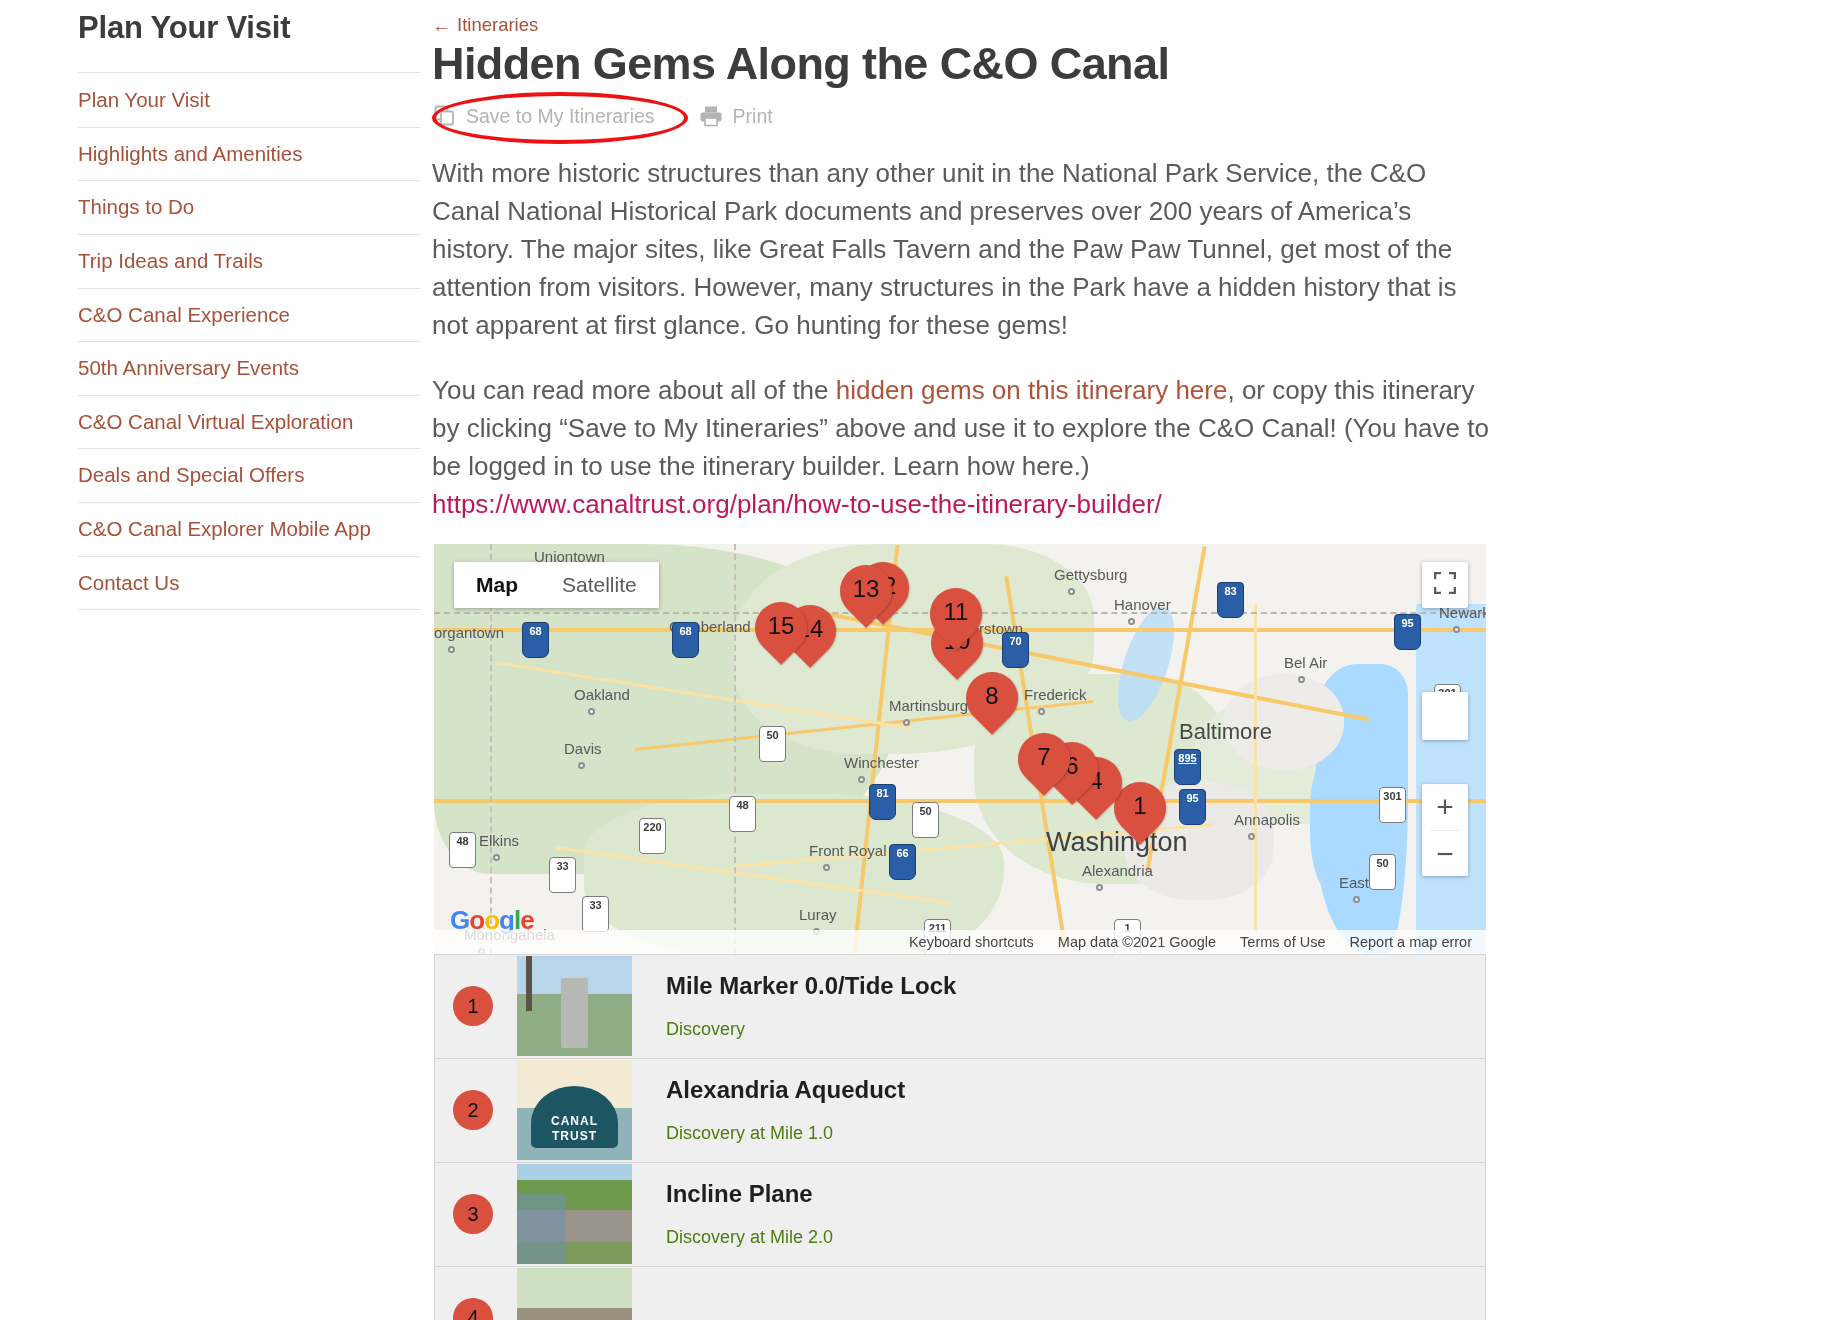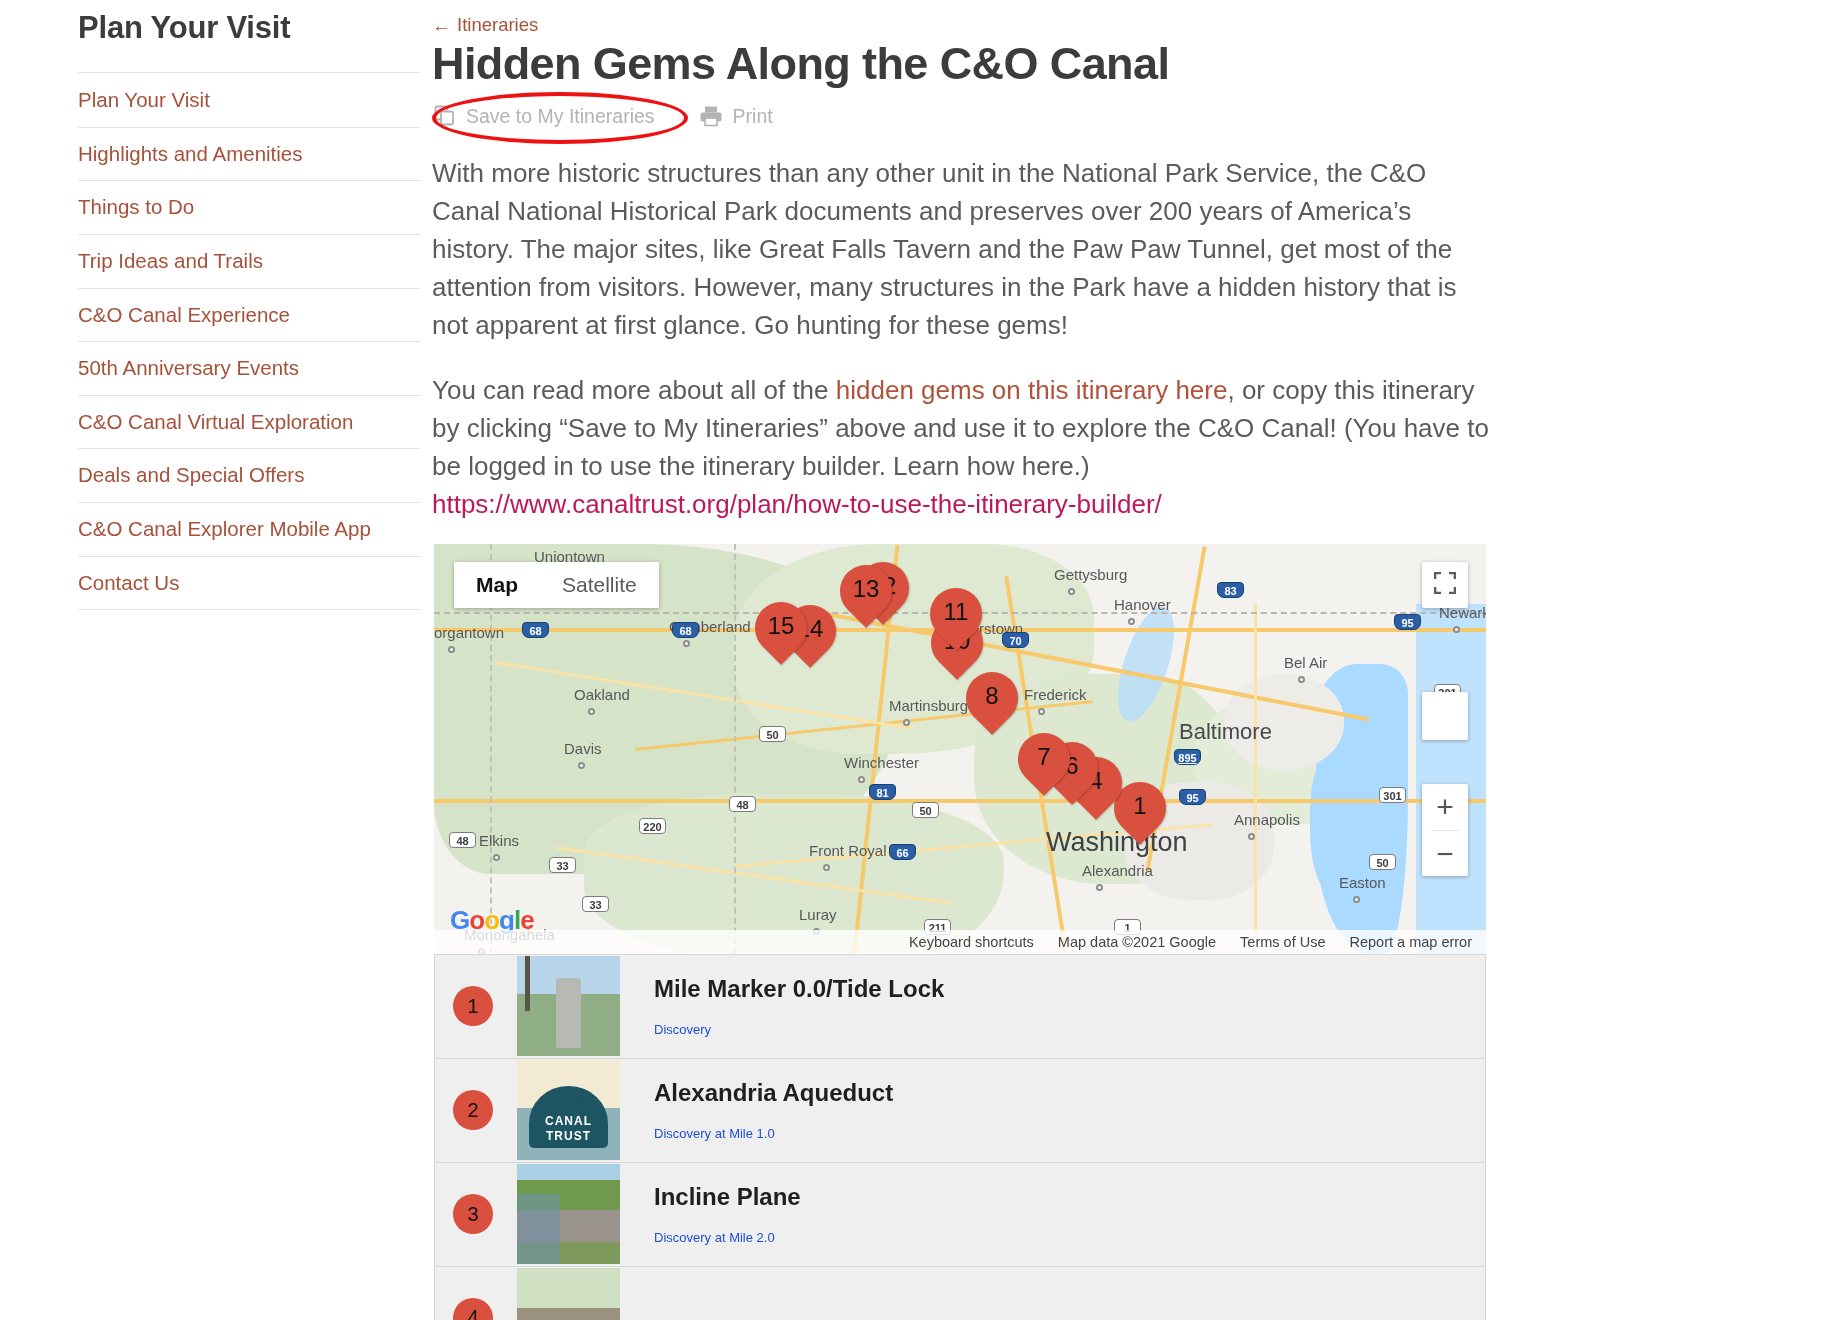--- a/index.html
+++ b/index.html
@@ -95,21 +95,21 @@
 
   .city-label { position:absolute; color:#57585a; font-size:15px; white-space:nowrap; }
   .city-label.big { font-size:22px; color:#46484a; font-weight:normal; }
   .city-label.huge { font-size:27px; color:#3f4143; }
   .city-dot { position:absolute; width:7px; height:7px; border:2px solid #8a8c8e;
     border-radius:50%; background:#fff; }
 
   .shield {
     position:absolute; background:#fff; border:1.5px solid #7a7c7e;
     border-radius:4px; font-size:11px; color:#3a3c3e; text-align:center;
-    line-height:17px; min-width:27px; height:16px; font-weight:bold;
+    line-height:17px; min-width:27px; height:36px; font-weight:bold;
   }
   .shield.interstate {
     background:#2a5fa8; border:1.5px solid #1c3f72; color:#fff;
     border-radius:4px 4px 7px 7px;
   }
 
   
   .pin { position:absolute; width:52px; height:52px; transform:translate(-50%,-100%); }
   .pin-shape {
     width:52px; height:52px; background:#d9503f;
@@ -163,24 +163,24 @@
     display:flex; align-items:center; background:#efefef;
     border:1px solid #d7d7d7; border-bottom:none; height:104px;
     padding:0 0 0 18px;
   }
   .stop-row:last-child { border-bottom:1px solid #d7d7d7; }
   .stop-badge {
     flex:0 0 auto; width:40px; height:40px; border-radius:50%;
     background:#d9503f; color:#111; display:flex; align-items:center;
     justify-content:center; font-size:20px; margin-right:24px;
   }
-  .stop-thumb { flex:0 0 auto; width:103px; height:100px; overflow:hidden; position:relative; }
+  .stop-thumb { flex:0 0 auto; width:115px; height:100px; overflow:hidden; position:relative; }
   .stop-text { margin-left:34px; }
   .stop-title { font-size:24px; font-weight:bold; color:#1f1f1f; line-height:1.2; }
-  .stop-sub { font-size:13px; color:#1d4ed8; margin-top:18px; }
+  .stop-sub { font-size:18px; color:#4d7c0f; margin-top:18px; }
 
   
   .thumb-a { position:absolute; inset:0; background:linear-gradient(#b9d5ea 0 38%, #8fae86 38% 100%); }
   .thumb-a:after {
     content:""; position:absolute; left:38%; top:22%; width:24%; height:70%;
     background:#b7b9b5; border-radius:2px;
   }
   .thumb-a:before {
     content:""; position:absolute; left:8%; top:0; width:5%; height:55%;
     background:#5c5348;

